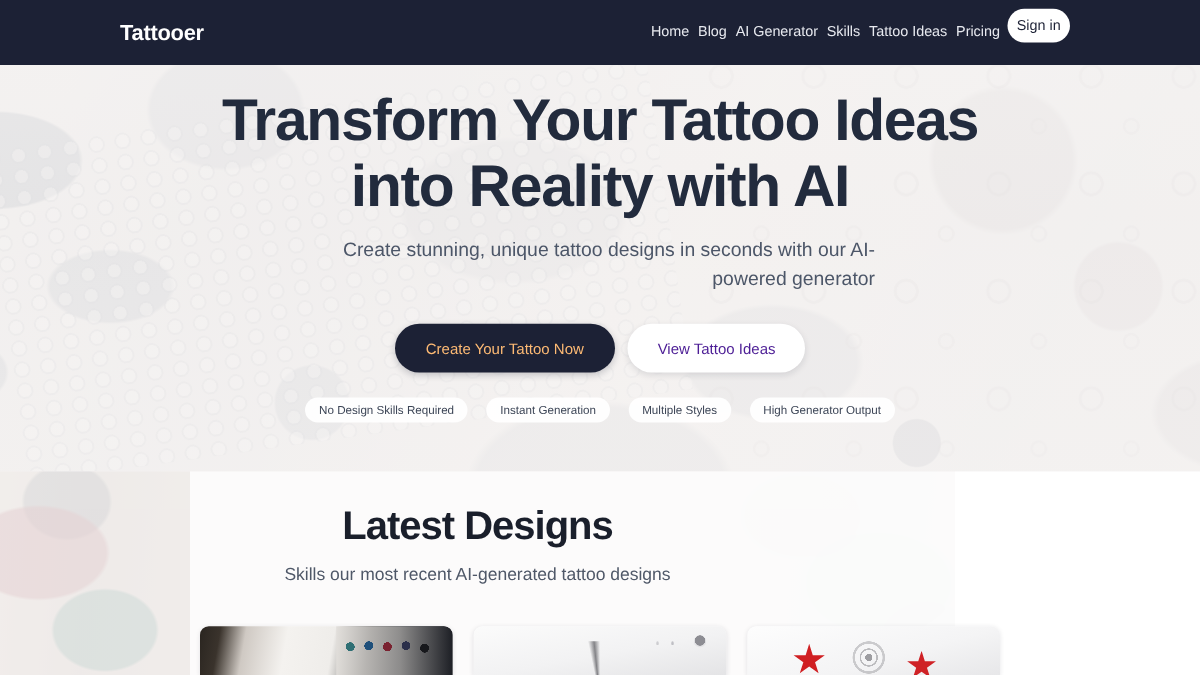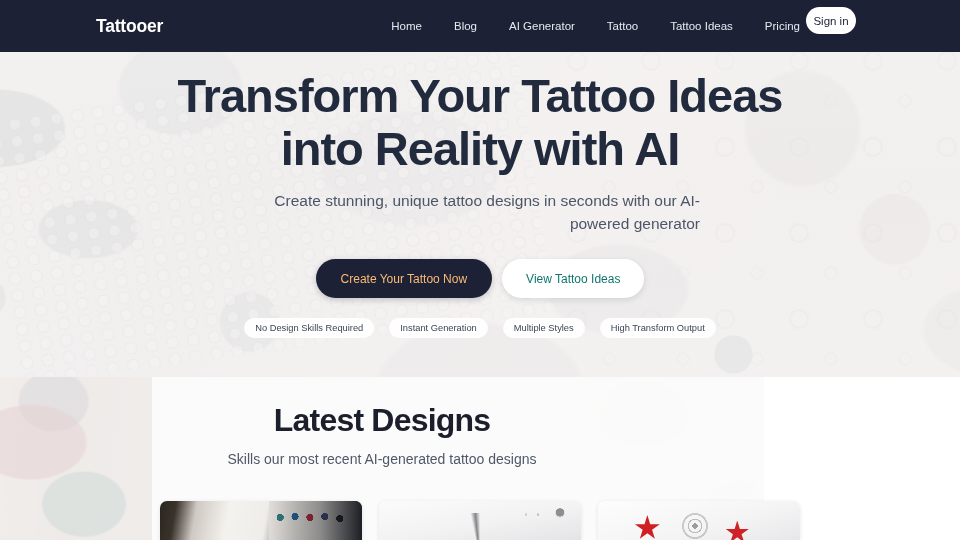--- a/index.html
+++ b/index.html
@@ -20,21 +20,21 @@
     display: flex; align-items: center;
     z-index: 40;
   }
   .brand {
     position: absolute; left: 96px;
     font-size: 17.5px; font-weight: bold;
     color: #ffffff; letter-spacing: -0.2px;
   }
   .nav-links {
     position: absolute; right: 160px;
-    display: flex; align-items: flex-start; gap: 32px;
+    display: flex; align-items: flex-start; gap: 7px;
   }
   .nav-link {
     font-size: 11.5px; color: #e7e9ef;
     text-decoration: none; white-space: nowrap;
     cursor: pointer;
   }
   .signin-btn {
     position: absolute; right: 104px; top: 7px;
     width: 50px; height: 27px;
     background: #ffffff; border: none; border-radius: 14px;
@@ -125,21 +125,21 @@
     height: 39px; padding: 0 25px;
     background: #1c2135; color: #fdba74;
     border: none; border-radius: 20px;
     font-size: 12px; font-family: "Liberation Sans", sans-serif;
     cursor: pointer;
     display: flex; align-items: center; justify-content: center;
     box-shadow: 0 2px 6px rgba(20,24,40,.22);
   }
   .btn-secondary {
     height: 39px; padding: 0 24px;
-    background: #ffffff; color: #0f766e;
+    background: #ffffff; color: #4c1d95;
     border: none; border-radius: 20px;
     font-size: 12px; font-family: "Liberation Sans", sans-serif;
     cursor: pointer;
     display: flex; align-items: center; justify-content: center;
     box-shadow: 0 2px 6px rgba(20,24,40,.12);
   }
   .hero-pills {
     margin-top: 20px;
     display: flex; gap: 15px; align-items: flex-end;
   }
@@ -271,21 +271,21 @@
 
 <div id="app">
 
   <nav class="navbar">
     <div class="brand">Tattooer</div>
 
     <div class="nav-links">
       <a class="nav-link">Home</a>
       <a class="nav-link">Blog</a>
       <a class="nav-link">AI Generator</a>
-      <a class="nav-link">Tattoo</a>
+      <a class="nav-link">Skills</a>
       <a class="nav-link">Tattoo Ideas</a>
       <a class="nav-link">Pricing</a>
     </div>
 
     <button class="signin-btn">Sign in</button>
   </nav>
 
   <section class="hero">
     <div class="hero-bg">
       <div class="ink"></div>
@@ -300,21 +300,21 @@
 
       <div class="hero-cta">
         <button class="btn-primary">Create Your Tattoo Now</button>
         <button class="btn-secondary">View Tattoo Ideas</button>
       </div>
 
       <div class="hero-pills">
         <span class="pill">No Design Skills Required</span>
         <span class="pill">Instant Generation</span>
         <span class="pill">Multiple Styles</span>
-        <span class="pill">High Transform Output</span>
+        <span class="pill">High Generator Output</span>
       </div>
     </div>
   </section>
 
   <section class="designs">
     <div class="designs-bg"></div>
     <div class="designs-panel"></div>
 
     <div class="designs-inner">
       <h2 class="designs-title">Latest Designs</h2>

